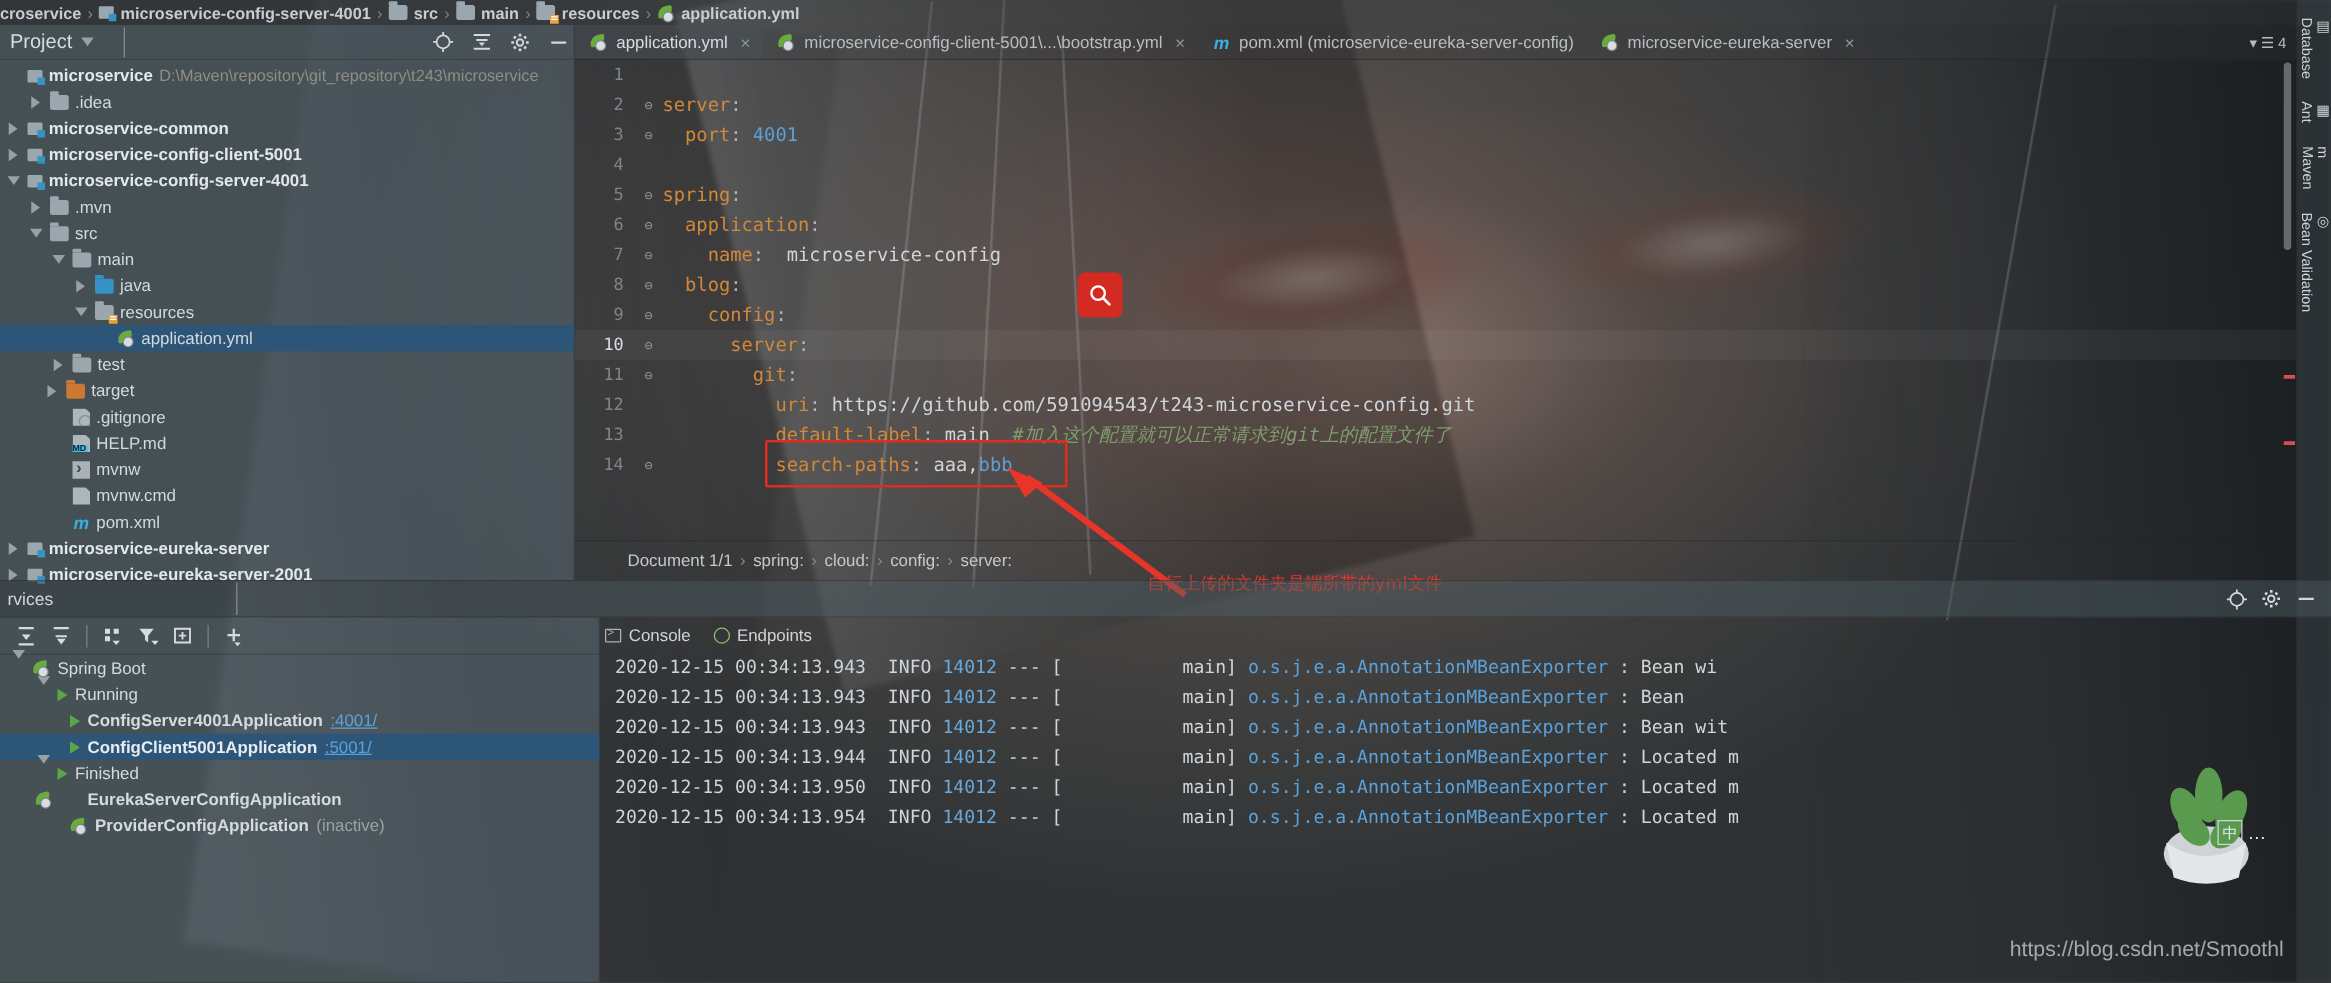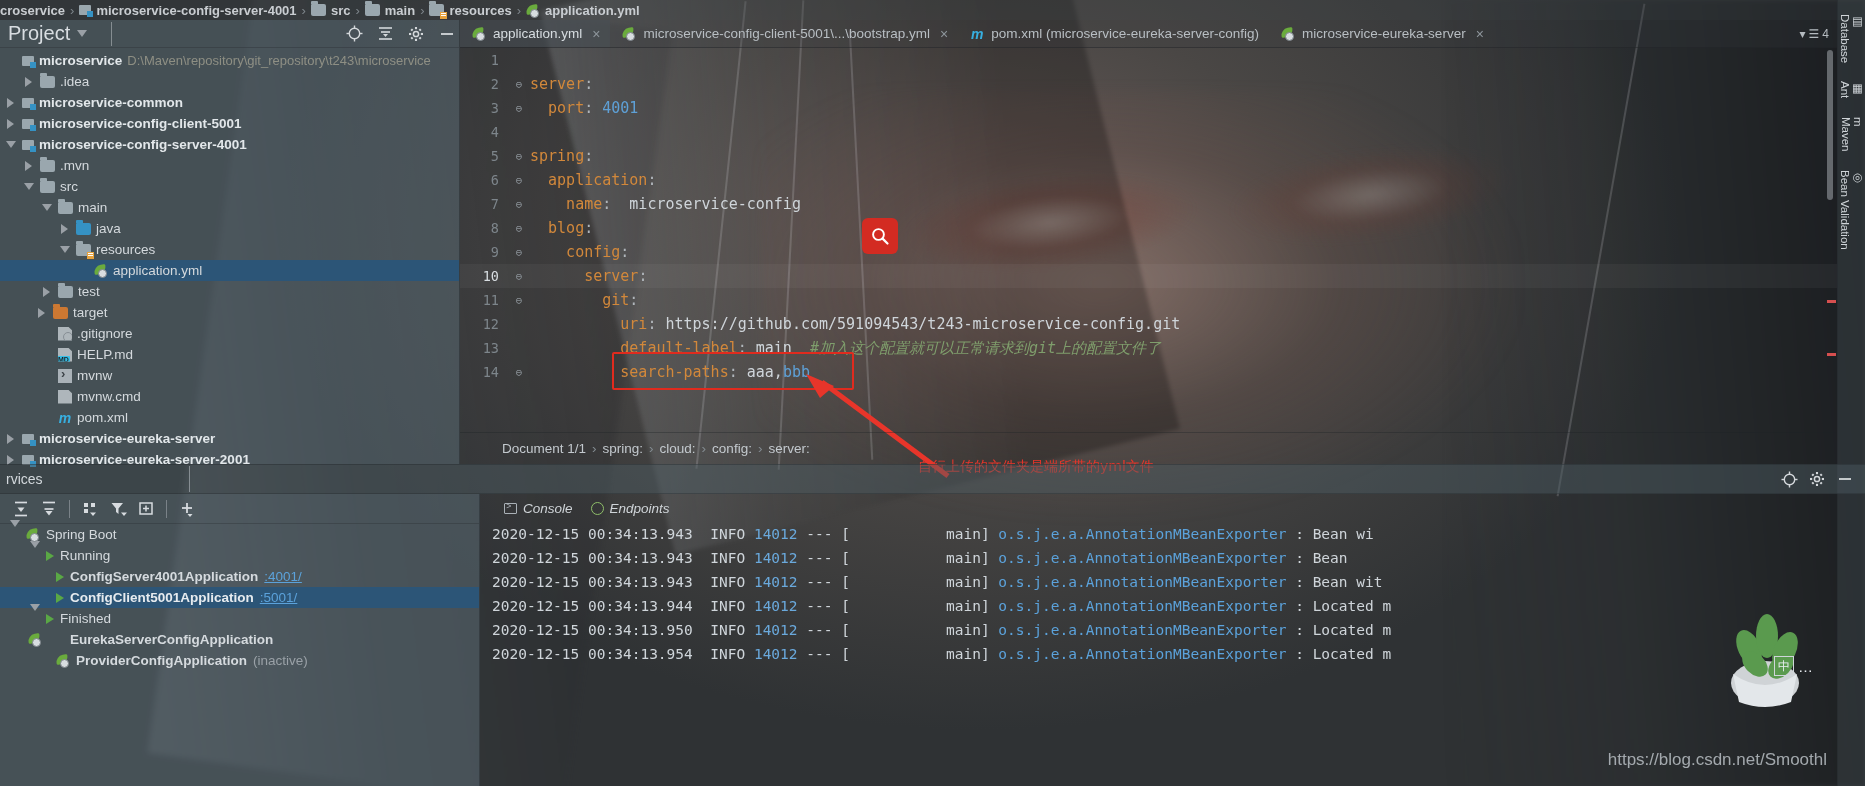--- a/index.html
+++ b/index.html
@@ -96,21 +96,21 @@
 
   
   #leftpanel {
     position:absolute; left:0; top:20px; width:460px; height:444px;
     background: rgba(90,108,116,.52);
     border-right:1px solid rgba(40,44,48,.55);
   }
   #proj-header {
     height:28px; display:flex; align-items:center; padding-left:8px; gap:7px;
     border-bottom:1px solid rgba(40,44,48,.35);
-    color:#d8dde1; font-size:20px;
+    color:#d8dde1; font-size:16px;
   }
   #proj-header .gap { flex:1; }
   #proj-header .ibtn { width:24px;height:22px;display:flex;align-items:center;justify-content:center;color:#d4d8db;}
   .vline { width:1px;height:24px;background:rgba(210,215,220,.45); }
 
   .tree { padding-top:2px; font-size:13.5px; }
   .tnode {
     height:21px; display:flex; align-items:center; gap:5px; padding-right:6px;
     color:#d4d9dd; white-space:nowrap;
   }
@@ -231,22 +231,22 @@
   .svcnode{ height:21px; display:flex; align-items:center; gap:6px; color:#d5dade; font-size:13.5px; white-space:nowrap;}
   .svcnode.sel{ background:#2c5577; color:#e6ebef; }
   .svcnode .port{color:#5ba2db; text-decoration:underline;}
   .svcnode .faint{color:#9aa1a7;}
   .playtri{width:0;height:0;border-style:solid;border-width:5px 0 5px 8px;border-color:transparent transparent transparent #5aa845;flex:none;}
 
   #console {
     position:absolute; left:480px; top:30px; right:28px; bottom:0;
     overflow:hidden;
   }
-  #console-tabs{ height:28px; display:flex; align-items:center; gap:18px; padding-left:24px;
-    color:#cfd4d8; font-size:13.5px;font-style:italic; }
+  #console-tabs{ height:28px; display:flex; align-items:center; gap:18px; padding-left:4px;
+    color:#cfd4d8; font-size:13.5px; }
   #console-tabs .ct{ display:flex; align-items:center; gap:6px; }
   .cbox{width:13px;height:11px;border:1.5px solid #aab1b7;border-radius:1px;position:relative;flex:none;}
   .cbox:after{content:">";position:absolute;left:1px;top:-3px;font-size:9px;color:#aab1b7;}
   .epico{width:13px;height:13px;border:1.5px solid #8fbf6a;border-radius:50%;flex:none;}
 
   #logs { padding-left:12px; font-family:"DejaVu Sans Mono", monospace; font-size:14.5px; }
   .logline{ height:24px; display:flex; align-items:center; white-space:pre; }
   .lt{color:#cfd5da;} .li{color:#cfd5da;} .lpid{color:#6aa9dc;}
   .lmain{color:#cfd5da;} .lcls{color:#5ba2db;} .lmsg{color:#cfd5da;}
 

